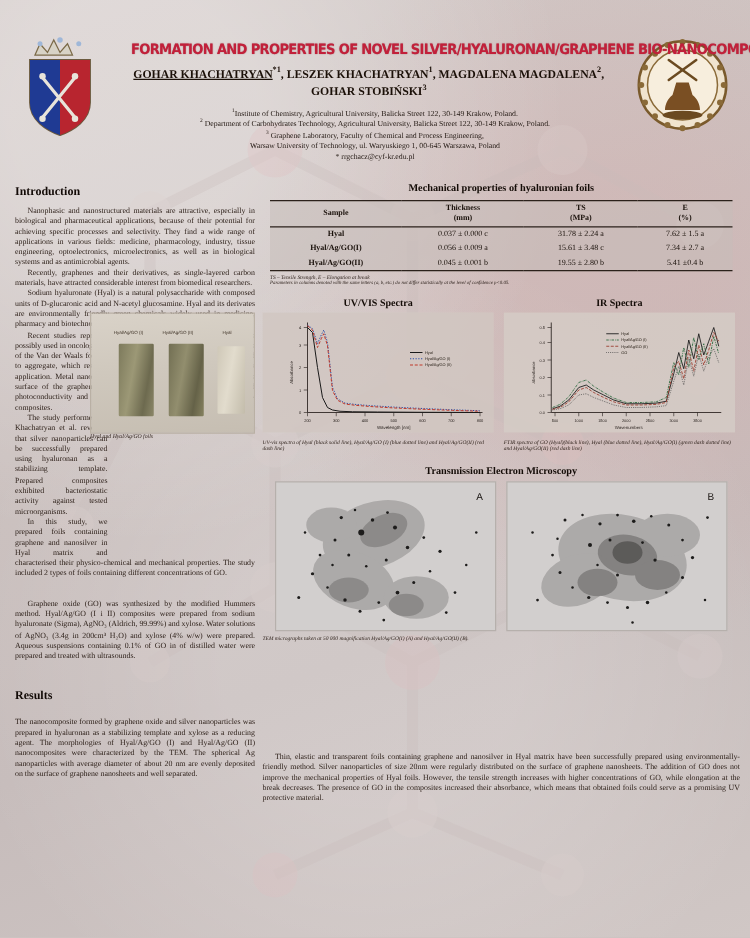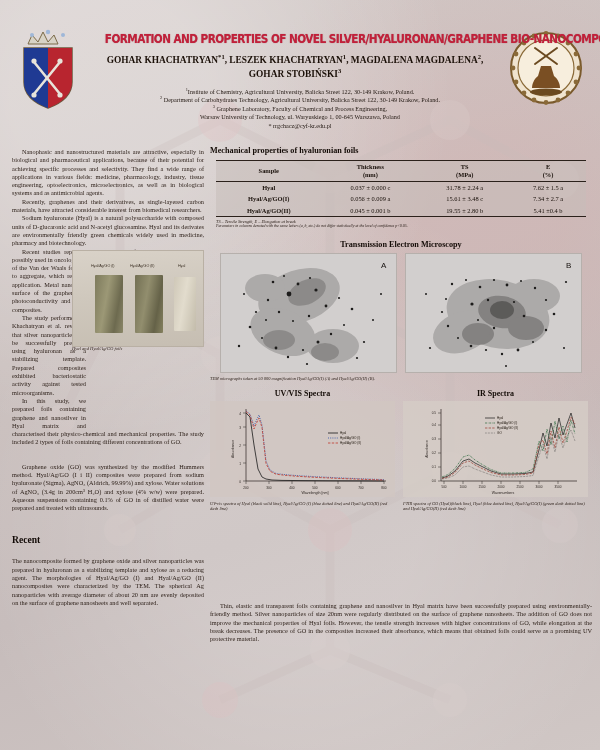--- a/index.html
+++ b/index.html
@@ -35,21 +35,21 @@
     transform-origin:center;
     text-shadow:0 0 1px rgba(120,15,30,.55);
     line-height:14px;
     white-space:nowrap;
   }
   .authors{
     position:absolute;left:60px;top:28px;width:470px;
     text-align:center;font-weight:bold;font-size:9.4px;color:#1b1008;
     line-height:13.5px;
   }
-  .authors .u{margin-top:37px;}
+  .authors .u{text-decoration:underline;margin-top:37px;}
   .affil{
     position:absolute;left:95px;top:62px;width:410px;
     text-align:center;font-size:6.2px;color:#241a14;line-height:8.4px;
   }
   sup{font-size:70%;vertical-align:super;line-height:0;}
   
   .colL{position:absolute;left:12px;top:148px;width:192px;}
   .colR{position:absolute;left:210px;top:146px;width:382px;}
   h2.sec{
     font-size:9.6px;font-weight:bold;color:#120a06;margin:0 0 6px 0;
@@ -74,21 +74,21 @@
     background:linear-gradient(100deg,#726f53,#928e6e 40%,#656248 75%,#85815f);}
   .foil.c{left:101px;top:26px;width:22px;height:54px;
     background:linear-gradient(100deg,#cfc8b8,#e2dccd 45%,#c3bcab);}
   .foillbl{position:absolute;font-size:3.6px;color:#3a2e22;font-family:"Liberation Sans",sans-serif;}
   .foilcap{
     position:absolute;left:72px;top:346px;width:132px;
     font-size:4.6px;font-style:italic;color:#2a1d16;line-height:6px;
   }
   
   .tbl-title{
-    text-align:left;font-weight:bold;font-size:8.2px;color:#140c07;margin:0 0 5px 0;
+    text-align:center;font-weight:bold;font-size:8.2px;color:#140c07;margin:0 0 5px 0;
   }
   table.mech{
     width:370px;border-collapse:collapse;margin:0 auto;
     background:rgba(198,190,186,.55);
   }
   table.mech th,table.mech td{
     font-size:6.4px;text-align:center;padding:2.2px 2px;color:#19100a;
   }
   table.mech thead th{font-weight:bold;line-height:7.6px;}
   table.mech thead tr th{border-top:1.1px solid #2b211b;}
@@ -215,34 +215,35 @@
     <div class="affil">
       <div><sup>1</sup><span>Institute of Chemistry, Agricultural University, Balicka Street 122, 30-149 Krakow, Poland.</span></div>
       <div><sup>2</sup> <span>Department of Carbohydrates Technology, Agricultural University, Balicka Street 122, 30-149 Krakow, Poland.</span></div>
       <div><sup>3</sup> <span>Graphene Laboratory, Faculty of Chemical and Process Engineering,</span></div>
       <div>Warsaw University of Technology, ul. Waryuskiego 1, 00-645 Warszawa, Poland</div>
       <div>* rrgchacz@cyf-kr.edu.pl</div>
     </div>
   </div>
 
   <div class="colL">
+    <h2 class="sec">Introduction</h2>
     <p class="body">Nanophasic and nanostructured materials are attractive, especially in biological and pharmaceutical applications, because of their potential for achieving specific processes and selectivity. They find a wide range of applications in various fields: medicine, pharmacology, industry, tissue engineering, optoelectronics, microelectronics, as well as in biological systems and as antimicrobial agents.</p>
     <p class="body">Recently, graphenes and their derivatives, as single-layered carbon materials, have attracted considerable interest from biomedical researchers.</p>
     <p class="body">Sodium hyaluronate (Hyal) is a natural polysaccharide with composed units of D-glucaronic acid and N-acetyl glucosamine. Hyal and its derivates are environmentally friendly green chemicals widely used in medicine, pharmacy and biotechnology.</p>
     <p class="body">Recent studies report that nanohybrids of Hyal and GO could be possibly used in oncology as pH-responsive drug delivery systems. Because of the Van der Waals forces between the layers, graphene nanosheets used to aggregate, which resulted in preparation difficulties and restricted its application. Metal nanoparticles (such as nanosilver) introduced onto the surface of the graphene prevented the aggregation and provided good photoconductivity and catalytic properties of the graphene/metal nano-composites.</p>
     <div style="float:right;width:118px;height:112px;"></div>
     <p class="body">The study performed by Khachatryan et al. revealed that silver nanoparticles can be successfully prepared using hyaluronan as a stabilizing template. Prepared composites exhibited bacteriostatic activity against tested microorganisms.</p>
     <p class="body">In this study, we prepared foils containing graphene and nanosilver in Hyal matrix and characterised their physico-chemical and mechanical properties. The study included 2 types of foils containing different concentrations of GO.</p>
     <div style="clear:both;height:10px;"></div>
 
     <div class="gap"></div>
     <p class="body">Graphene oxide (GO) was synthesized by the modified Hummers method. Hyal/Ag/GO (I i II) composites were prepared from sodium hyaluronate (Sigma), AgNO₃ (Aldrich, 99.99%) and xylose. Water solutions of AgNO₃ (3.4g in 200cm³ H₂O) and xylose (4% w/w) were prepared. Aqueous suspensions containing 0.1% of GO in of distilled water were prepared and treated with ultrasounds.</p>
     <div style="height:22px;"></div>
 
-    <h2 class="sec">Recent</h2>
+    <h2 class="sec">Results</h2>
     <div class="gap"></div>
     <p class="body noind">The nanocomposite formed by graphene oxide and silver nanoparticles was prepared in hyaluronan as a stabilizing template and xylose as a reducing agent. The morphologies of Hyal/Ag/GO (I) and Hyal/Ag/GO (II) nanocomposites were characterized by the TEM. The spherical Ag nanoparticles with average diameter of about 20 nm are evenly deposited on the surface of graphene nanosheets and well separated.</p>
   </div>
 
   <div class="foilfig">
     <div class="foil a"></div>
     <div class="foil b"></div>
     <div class="foil c"></div>
     <div class="foillbl" style="left:18px;top:13px;">Hyal/Ag/GO (I)</div>
     <div class="foillbl" style="left:57px;top:13px;">Hyal/Ag/GO (II)</div>
@@ -290,20 +291,138 @@
           <tr>
             <td class="samp">Hyal/Ag/GO(II)</td>
             <td>0.045 ± 0.001 b</td>
             <td>19.55 ± 2.80 b</td>
             <td>5.41 ±0.4 b</td>
           </tr>
         </tbody>
       </table>
       <div class="tbl-note">TS – Tensile Strength, E – Elongation at break</div>
       <div class="tbl-note" style="font-size:3.9px;margin-top:0;">Parameters in columns denoted with the same letters (a, b, etc.) do not differ statistically at the level of confidence p&lt;0.05.</div>
+    </div>
+
+    <div style="display:flex;gap:8px;margin-top:8px;">
+
+      <div style="width:185px;">
+        <p class="chart-h">UV/VIS Spectra</p>
+        <svg class="chartbox" width="185" height="96" viewBox="0 0 185 96">
+          <rect x="0" y="0" width="185" height="96" fill="#cdc3bd" opacity=".55"></rect>
+          <g stroke="#2b2420" stroke-width=".7" fill="none">
+            <line x1="36" y1="8" x2="36" y2="80"></line>
+            <line x1="36" y1="80" x2="176" y2="80"></line>
+          </g>
+          <g stroke="#2b2420" stroke-width=".5">
+            <line x1="36" y1="80" x2="33" y2="80"></line>
+              <line x1="36" y1="62" x2="33" y2="62"></line>
+            <line x1="36" y1="44" x2="33" y2="44"></line>
+              <line x1="36" y1="26" x2="33" y2="26"></line>
+            <line x1="36" y1="12" x2="33" y2="12"></line>
+            <line x1="36" y1="80" x2="36" y2="83"></line>
+              <line x1="59" y1="80" x2="59" y2="83"></line>
+            <line x1="82" y1="80" x2="82" y2="83"></line>
+              <line x1="105" y1="80" x2="105" y2="83"></line>
+            <line x1="128" y1="80" x2="128" y2="83"></line>
+              <line x1="151" y1="80" x2="151" y2="83"></line>
+            <line x1="174" y1="80" x2="174" y2="83"></line>
+          </g>
+          <g font-size="3.2" fill="#2b2420" font-family="Liberation Sans, sans-serif">
+            <text x="31" y="81.6" text-anchor="end">0</text>
+            <text x="31" y="63.6" text-anchor="end">1</text>
+            <text x="31" y="45.6" text-anchor="end">2</text>
+            <text x="31" y="27.6" text-anchor="end">3</text>
+            <text x="31" y="13.6" text-anchor="end">4</text>
+            <text x="36" y="87.5" text-anchor="middle">200</text>
+            <text x="59" y="87.5" text-anchor="middle">300</text>
+            <text x="82" y="87.5" text-anchor="middle">400</text>
+            <text x="105" y="87.5" text-anchor="middle">500</text>
+            <text x="128" y="87.5" text-anchor="middle">600</text>
+            <text x="151" y="87.5" text-anchor="middle">700</text>
+            <text x="174" y="87.5" text-anchor="middle">800</text>
+            <text x="105" y="93" text-anchor="middle" font-size="3.6">Wavelength [nm]</text>
+            <text x="24" y="48" text-anchor="middle" font-size="3.4" transform="rotate(-90 24 48)">Absorbance</text>
+          </g>
+
+          <path d="M36 12 L40 16 L44 44 L48 68 L52 76 L56 78 L62 79 L72 79.4 L92 79.6 L122 79.8 L152 79.9 L174 80" stroke="#1a1a1a" stroke-width=".8" fill="none"></path>
+
+          <path d="M36 10 L40 13 L44 25 L47 18 L49 14 L52 24 L56 60 L60 69 L66 72.5 L74 73.5 L86 74.5 L104 75.6 L128 76.8 L152 77.8 L174 78.6" stroke="#2d4fa8" stroke-width=".8" fill="none" stroke-dasharray="1,1.2"></path>
+
+          <path d="M36 10.5 L40 14 L44 28 L47 21 L49 17 L52 26.5 L56 62.5 L60 70.2 L66 73.2 L74 74.2 L86 75.2 L104 76.3 L128 77.4 L152 78.3 L174 79" stroke="#c0392b" stroke-width=".8" fill="none" stroke-dasharray="2.4,1.4"></path>
+
+          <g>
+            <line x1="118" y1="32" x2="128" y2="32" stroke="#1a1a1a" stroke-width=".8"></line>
+            <line x1="118" y1="37" x2="128" y2="37" stroke="#2d4fa8" stroke-width=".8" stroke-dasharray="1,1.2"></line>
+            <line x1="118" y1="42" x2="128" y2="42" stroke="#c0392b" stroke-width=".8" stroke-dasharray="2.4,1.4"></line>
+            <text x="130" y="33.2" font-size="3.1" fill="#20180f" font-family="Liberation Sans, sans-serif">Hyal</text>
+            <text x="130" y="38.2" font-size="3.1" fill="#20180f" font-family="Liberation Sans, sans-serif">Hyal/Ag/GO (I)</text>
+            <text x="130" y="43.2" font-size="3.1" fill="#20180f" font-family="Liberation Sans, sans-serif">Hyal/Ag/GO (II)</text>
+          </g>
+        </svg>
+        <div class="chartcap">UV-vis spectra of Hyal (black solid line), Hyal/Ag/GO (I) (blue dotted line) and Hyal/Ag/GO(II) (red dash line)</div>
+      </div>
+
+      <div style="width:185px;">
+        <p class="chart-h">IR Spectra</p>
+        <svg class="chartbox" width="185" height="96" viewBox="0 0 185 96">
+          <rect x="0" y="0" width="185" height="96" fill="#d3cbc4" opacity=".6"></rect>
+          <g stroke="#2b2420" stroke-width=".7" fill="none">
+            <line x1="38" y1="8" x2="38" y2="80"></line>
+            <line x1="38" y1="80" x2="174" y2="80"></line>
+          </g>
+          <g stroke="#2b2420" stroke-width=".5">
+            <line x1="38" y1="80" x2="35" y2="80"></line>
+              <line x1="38" y1="66" x2="35" y2="66"></line>
+            <line x1="38" y1="52" x2="35" y2="52"></line>
+              <line x1="38" y1="38" x2="35" y2="38"></line>
+            <line x1="38" y1="24" x2="35" y2="24"></line>
+              <line x1="38" y1="12" x2="35" y2="12"></line>
+            <line x1="41" y1="80" x2="41" y2="83"></line>
+              <line x1="60" y1="80" x2="60" y2="83"></line>
+            <line x1="79" y1="80" x2="79" y2="83"></line>
+              <line x1="98" y1="80" x2="98" y2="83"></line>
+            <line x1="117" y1="80" x2="117" y2="83"></line>
+              <line x1="136" y1="80" x2="136" y2="83"></line>
+            <line x1="155" y1="80" x2="155" y2="83"></line>
+          </g>
+          <g font-size="3.1" fill="#2b2420" font-family="Liberation Sans, sans-serif">
+            <text x="33" y="81.4" text-anchor="end">0.0</text>
+            <text x="33" y="67.4" text-anchor="end">0.1</text>
+            <text x="33" y="53.4" text-anchor="end">0.2</text>
+            <text x="33" y="39.4" text-anchor="end">0.3</text>
+            <text x="33" y="25.4" text-anchor="end">0.4</text>
+            <text x="33" y="13.4" text-anchor="end">0.5</text>
+            <text x="41" y="87.3" text-anchor="middle">500</text>
+            <text x="60" y="87.3" text-anchor="middle">1000</text>
+            <text x="79" y="87.3" text-anchor="middle">1500</text>
+            <text x="98" y="87.3" text-anchor="middle">2000</text>
+            <text x="117" y="87.3" text-anchor="middle">2500</text>
+            <text x="136" y="87.3" text-anchor="middle">3000</text>
+            <text x="155" y="87.3" text-anchor="middle">3500</text>
+            <text x="100" y="93" text-anchor="middle" font-size="3.5">Wavenumbers</text>
+            <text x="25" y="48" text-anchor="middle" font-size="3.3" transform="rotate(-90 25 48)">Absorbance</text>
+          </g>
+          <path d="M39 77 L45 75 L52 70 L60 60 L66 58 L72 62 L80 66 L88 70 L98 73 L110 73 L122 72.5 L130 71 L136 49 L140 32 L144 45 L148 22 L152 37 L156 17 L160 34 L164 23 L168 12 L172 27" stroke="#1a1a1a" stroke-width=".7" fill="none"></path>
+          <path d="M39 76 L45 73.5 L52 67.5 L60 56 L66 54 L72 59 L80 64 L88 68.5 L98 72 L110 72 L122 71.5 L130 68 L136 40 L140 50 L144 28 L148 44 L152 20 L156 38 L160 25 L164 41 L168 19 L172 33" stroke="#2d6a3f" stroke-width=".7" fill="none" stroke-dasharray="2,0.8,0.6,0.8"></path>
+          <path d="M39 77.5 L45 76 L52 71.5 L60 62 L66 60 L72 64 L80 68 L88 71.5 L98 74 L110 74 L122 73.5 L130 72 L136 44 L140 39 L144 53 L148 30 L152 47 L156 26 L160 42 L164 30 L168 16 L172 23" stroke="#9a3b2e" stroke-width=".7" fill="none" stroke-dasharray="2.4,1.2"></path>
+          <path d="M39 78 L45 77 L52 74 L60 66 L66 65 L72 68 L80 71 L88 74 L98 76 L110 76 L122 75.5 L130 74.5 L136 55 L140 43 L144 58 L148 36 L152 51 L156 33 L160 47 L164 35 L168 29 L172 40" stroke="#4a4a4a" stroke-width=".7" fill="none" stroke-dasharray="0.6,0.9"></path>
+          <g>
+            <line x1="82" y1="17" x2="92" y2="17" stroke="#1a1a1a" stroke-width=".7"></line>
+            <line x1="82" y1="22" x2="92" y2="22" stroke="#2d6a3f" stroke-width=".7" stroke-dasharray="2,0.8,0.6,0.8"></line>
+            <line x1="82" y1="27" x2="92" y2="27" stroke="#9a3b2e" stroke-width=".7" stroke-dasharray="2.4,1.2"></line>
+            <line x1="82" y1="32" x2="92" y2="32" stroke="#4a4a4a" stroke-width=".7" stroke-dasharray="0.6,0.9"></line>
+            <text x="94" y="18.1" font-size="3.1" fill="#20180f" font-family="Liberation Sans, sans-serif">Hyal</text>
+            <text x="94" y="23.1" font-size="3.1" fill="#20180f" font-family="Liberation Sans, sans-serif">Hyal/Ag/GO (I)</text>
+            <text x="94" y="28.1" font-size="3.1" fill="#20180f" font-family="Liberation Sans, sans-serif">Hyal/Ag/GO (II)</text>
+            <text x="94" y="33.1" font-size="3.1" fill="#20180f" font-family="Liberation Sans, sans-serif">GO</text>
+          </g>
+        </svg>
+        <div class="chartcap">FTIR spectra of GO (Hyal)(black line), Hyal (blue dotted line), Hyal/Ag/GO(I) (green dash dotted line) and Hyal/Ag/GO(II) (red dash line)</div>
+      </div>
     </div>
 
     <div style="margin-top:10px;">
       <p class="tem-h">Transmission Electron Microscopy</p>
       <div class="temimgs">
         <div class="tem">
           <svg width="175" height="118" viewBox="0 0 175 118">
             <rect width="175" height="118" fill="#d2cfce"></rect>
             <g fill="#8e8c8b" opacity=".55">
               <ellipse cx="78" cy="42" rx="42" ry="26" transform="rotate(-18 78 42)"></ellipse>
@@ -396,138 +515,20 @@
               <circle cx="20" cy="40" r="1"></circle>
                 <circle cx="160" cy="28" r="1.1"></circle>
                 <circle cx="100" cy="112" r="1"></circle>
             </g>
             <text x="160" y="14" font-size="8" fill="#16110e" font-family="Liberation Sans, sans-serif">B</text>
           </svg>
         </div>
       </div>
       <div class="temcap">TEM micrographs taken at 50 000 magnification  Hyal/Ag/GO(I) (A) and Hyal/Ag/GO(II) (B).</div>
     </div>
-
-    <div style="display:flex;gap:8px;margin-top:8px;">
-
-      <div style="width:185px;">
-        <p class="chart-h">UV/VIS Spectra</p>
-        <svg class="chartbox" width="185" height="96" viewBox="0 0 185 96">
-          <rect x="0" y="0" width="185" height="96" fill="#cdc3bd" opacity=".55"></rect>
-          <g stroke="#2b2420" stroke-width=".7" fill="none">
-            <line x1="36" y1="8" x2="36" y2="80"></line>
-            <line x1="36" y1="80" x2="176" y2="80"></line>
-          </g>
-          <g stroke="#2b2420" stroke-width=".5">
-            <line x1="36" y1="80" x2="33" y2="80"></line>
-              <line x1="36" y1="62" x2="33" y2="62"></line>
-            <line x1="36" y1="44" x2="33" y2="44"></line>
-              <line x1="36" y1="26" x2="33" y2="26"></line>
-            <line x1="36" y1="12" x2="33" y2="12"></line>
-            <line x1="36" y1="80" x2="36" y2="83"></line>
-              <line x1="59" y1="80" x2="59" y2="83"></line>
-            <line x1="82" y1="80" x2="82" y2="83"></line>
-              <line x1="105" y1="80" x2="105" y2="83"></line>
-            <line x1="128" y1="80" x2="128" y2="83"></line>
-              <line x1="151" y1="80" x2="151" y2="83"></line>
-            <line x1="174" y1="80" x2="174" y2="83"></line>
-          </g>
-          <g font-size="3.2" fill="#2b2420" font-family="Liberation Sans, sans-serif">
-            <text x="31" y="81.6" text-anchor="end">0</text>
-            <text x="31" y="63.6" text-anchor="end">1</text>
-            <text x="31" y="45.6" text-anchor="end">2</text>
-            <text x="31" y="27.6" text-anchor="end">3</text>
-            <text x="31" y="13.6" text-anchor="end">4</text>
-            <text x="36" y="87.5" text-anchor="middle">200</text>
-            <text x="59" y="87.5" text-anchor="middle">300</text>
-            <text x="82" y="87.5" text-anchor="middle">400</text>
-            <text x="105" y="87.5" text-anchor="middle">500</text>
-            <text x="128" y="87.5" text-anchor="middle">600</text>
-            <text x="151" y="87.5" text-anchor="middle">700</text>
-            <text x="174" y="87.5" text-anchor="middle">800</text>
-            <text x="105" y="93" text-anchor="middle" font-size="3.6">Wavelength [nm]</text>
-            <text x="24" y="48" text-anchor="middle" font-size="3.4" transform="rotate(-90 24 48)">Absorbance</text>
-          </g>
-
-          <path d="M36 12 L40 16 L44 44 L48 68 L52 76 L56 78 L62 79 L72 79.4 L92 79.6 L122 79.8 L152 79.9 L174 80" stroke="#1a1a1a" stroke-width=".8" fill="none"></path>
-
-          <path d="M36 10 L40 13 L44 25 L47 18 L49 14 L52 24 L56 60 L60 69 L66 72.5 L74 73.5 L86 74.5 L104 75.6 L128 76.8 L152 77.8 L174 78.6" stroke="#2d4fa8" stroke-width=".8" fill="none" stroke-dasharray="1,1.2"></path>
-
-          <path d="M36 10.5 L40 14 L44 28 L47 21 L49 17 L52 26.5 L56 62.5 L60 70.2 L66 73.2 L74 74.2 L86 75.2 L104 76.3 L128 77.4 L152 78.3 L174 79" stroke="#c0392b" stroke-width=".8" fill="none" stroke-dasharray="2.4,1.4"></path>
-
-          <g>
-            <line x1="118" y1="32" x2="128" y2="32" stroke="#1a1a1a" stroke-width=".8"></line>
-            <line x1="118" y1="37" x2="128" y2="37" stroke="#2d4fa8" stroke-width=".8" stroke-dasharray="1,1.2"></line>
-            <line x1="118" y1="42" x2="128" y2="42" stroke="#c0392b" stroke-width=".8" stroke-dasharray="2.4,1.4"></line>
-            <text x="130" y="33.2" font-size="3.1" fill="#20180f" font-family="Liberation Sans, sans-serif">Hyal</text>
-            <text x="130" y="38.2" font-size="3.1" fill="#20180f" font-family="Liberation Sans, sans-serif">Hyal/Ag/GO (I)</text>
-            <text x="130" y="43.2" font-size="3.1" fill="#20180f" font-family="Liberation Sans, sans-serif">Hyal/Ag/GO (II)</text>
-          </g>
-        </svg>
-        <div class="chartcap">UV-vis spectra of Hyal (black solid line), Hyal/Ag/GO (I) (blue dotted line) and Hyal/Ag/GO(II) (red dash line)</div>
-      </div>
-
-      <div style="width:185px;">
-        <p class="chart-h">IR Spectra</p>
-        <svg class="chartbox" width="185" height="96" viewBox="0 0 185 96">
-          <rect x="0" y="0" width="185" height="96" fill="#d3cbc4" opacity=".6"></rect>
-          <g stroke="#2b2420" stroke-width=".7" fill="none">
-            <line x1="38" y1="8" x2="38" y2="80"></line>
-            <line x1="38" y1="80" x2="174" y2="80"></line>
-          </g>
-          <g stroke="#2b2420" stroke-width=".5">
-            <line x1="38" y1="80" x2="35" y2="80"></line>
-              <line x1="38" y1="66" x2="35" y2="66"></line>
-            <line x1="38" y1="52" x2="35" y2="52"></line>
-              <line x1="38" y1="38" x2="35" y2="38"></line>
-            <line x1="38" y1="24" x2="35" y2="24"></line>
-              <line x1="38" y1="12" x2="35" y2="12"></line>
-            <line x1="41" y1="80" x2="41" y2="83"></line>
-              <line x1="60" y1="80" x2="60" y2="83"></line>
-            <line x1="79" y1="80" x2="79" y2="83"></line>
-              <line x1="98" y1="80" x2="98" y2="83"></line>
-            <line x1="117" y1="80" x2="117" y2="83"></line>
-              <line x1="136" y1="80" x2="136" y2="83"></line>
-            <line x1="155" y1="80" x2="155" y2="83"></line>
-          </g>
-          <g font-size="3.1" fill="#2b2420" font-family="Liberation Sans, sans-serif">
-            <text x="33" y="81.4" text-anchor="end">0.0</text>
-            <text x="33" y="67.4" text-anchor="end">0.1</text>
-            <text x="33" y="53.4" text-anchor="end">0.2</text>
-            <text x="33" y="39.4" text-anchor="end">0.3</text>
-            <text x="33" y="25.4" text-anchor="end">0.4</text>
-            <text x="33" y="13.4" text-anchor="end">0.5</text>
-            <text x="41" y="87.3" text-anchor="middle">500</text>
-            <text x="60" y="87.3" text-anchor="middle">1000</text>
-            <text x="79" y="87.3" text-anchor="middle">1500</text>
-            <text x="98" y="87.3" text-anchor="middle">2000</text>
-            <text x="117" y="87.3" text-anchor="middle">2500</text>
-            <text x="136" y="87.3" text-anchor="middle">3000</text>
-            <text x="155" y="87.3" text-anchor="middle">3500</text>
-            <text x="100" y="93" text-anchor="middle" font-size="3.5">Wavenumbers</text>
-            <text x="25" y="48" text-anchor="middle" font-size="3.3" transform="rotate(-90 25 48)">Absorbance</text>
-          </g>
-          <path d="M39 77 L45 75 L52 70 L60 60 L66 58 L72 62 L80 66 L88 70 L98 73 L110 73 L122 72.5 L130 71 L136 49 L140 32 L144 45 L148 22 L152 37 L156 17 L160 34 L164 23 L168 12 L172 27" stroke="#1a1a1a" stroke-width=".7" fill="none"></path>
-          <path d="M39 76 L45 73.5 L52 67.5 L60 56 L66 54 L72 59 L80 64 L88 68.5 L98 72 L110 72 L122 71.5 L130 68 L136 40 L140 50 L144 28 L148 44 L152 20 L156 38 L160 25 L164 41 L168 19 L172 33" stroke="#2d6a3f" stroke-width=".7" fill="none" stroke-dasharray="2,0.8,0.6,0.8"></path>
-          <path d="M39 77.5 L45 76 L52 71.5 L60 62 L66 60 L72 64 L80 68 L88 71.5 L98 74 L110 74 L122 73.5 L130 72 L136 44 L140 39 L144 53 L148 30 L152 47 L156 26 L160 42 L164 30 L168 16 L172 23" stroke="#9a3b2e" stroke-width=".7" fill="none" stroke-dasharray="2.4,1.2"></path>
-          <path d="M39 78 L45 77 L52 74 L60 66 L66 65 L72 68 L80 71 L88 74 L98 76 L110 76 L122 75.5 L130 74.5 L136 55 L140 43 L144 58 L148 36 L152 51 L156 33 L160 47 L164 35 L168 29 L172 40" stroke="#4a4a4a" stroke-width=".7" fill="none" stroke-dasharray="0.6,0.9"></path>
-          <g>
-            <line x1="82" y1="17" x2="92" y2="17" stroke="#1a1a1a" stroke-width=".7"></line>
-            <line x1="82" y1="22" x2="92" y2="22" stroke="#2d6a3f" stroke-width=".7" stroke-dasharray="2,0.8,0.6,0.8"></line>
-            <line x1="82" y1="27" x2="92" y2="27" stroke="#9a3b2e" stroke-width=".7" stroke-dasharray="2.4,1.2"></line>
-            <line x1="82" y1="32" x2="92" y2="32" stroke="#4a4a4a" stroke-width=".7" stroke-dasharray="0.6,0.9"></line>
-            <text x="94" y="18.1" font-size="3.1" fill="#20180f" font-family="Liberation Sans, sans-serif">Hyal</text>
-            <text x="94" y="23.1" font-size="3.1" fill="#20180f" font-family="Liberation Sans, sans-serif">Hyal/Ag/GO (I)</text>
-            <text x="94" y="28.1" font-size="3.1" fill="#20180f" font-family="Liberation Sans, sans-serif">Hyal/Ag/GO (II)</text>
-            <text x="94" y="33.1" font-size="3.1" fill="#20180f" font-family="Liberation Sans, sans-serif">GO</text>
-          </g>
-        </svg>
-        <div class="chartcap">FTIR spectra of GO (Hyal)(black line), Hyal (blue dotted line), Hyal/Ag/GO(I) (green dash dotted line) and Hyal/Ag/GO(II) (red dash line)</div>
-      </div>
-    </div>
   </div>
 
   <div class="concl">
     <div class="gap"></div>
     <p class="body">Thin, elastic and transparent foils containing graphene and nanosilver in Hyal matrix have been successfully prepared using environmentally-friendly method. Silver nanoparticles of size 20nm were regularly distributed on the surface of graphene nanosheets. The addition of GO does not improve the mechanical properties of Hyal foils.  However, the tensile strength increases with higher concentrations of GO, while elongation at the break decreases. The presence of GO in the composites increased their absorbance, which means that obtained foils could serve as a promising UV protective material.</p>
   </div>
 
 </div>
 
 </body></html>

